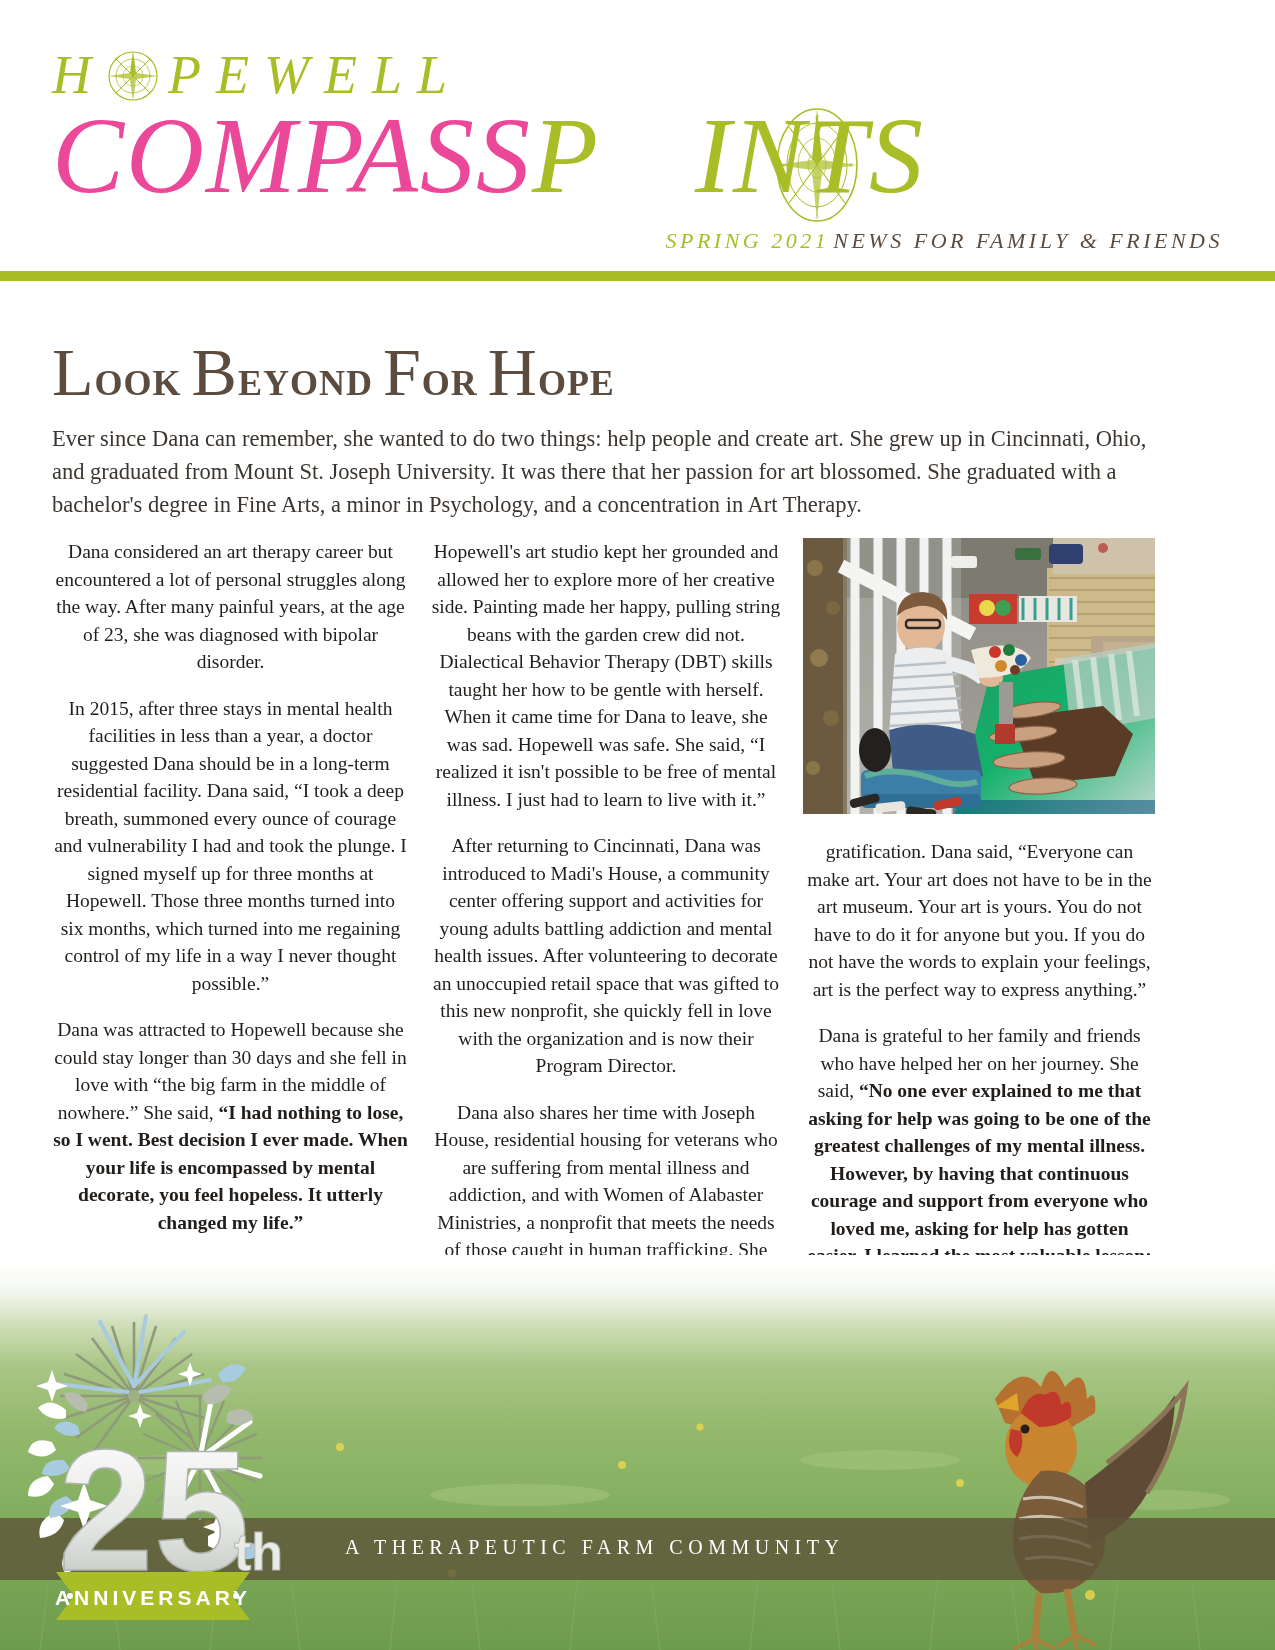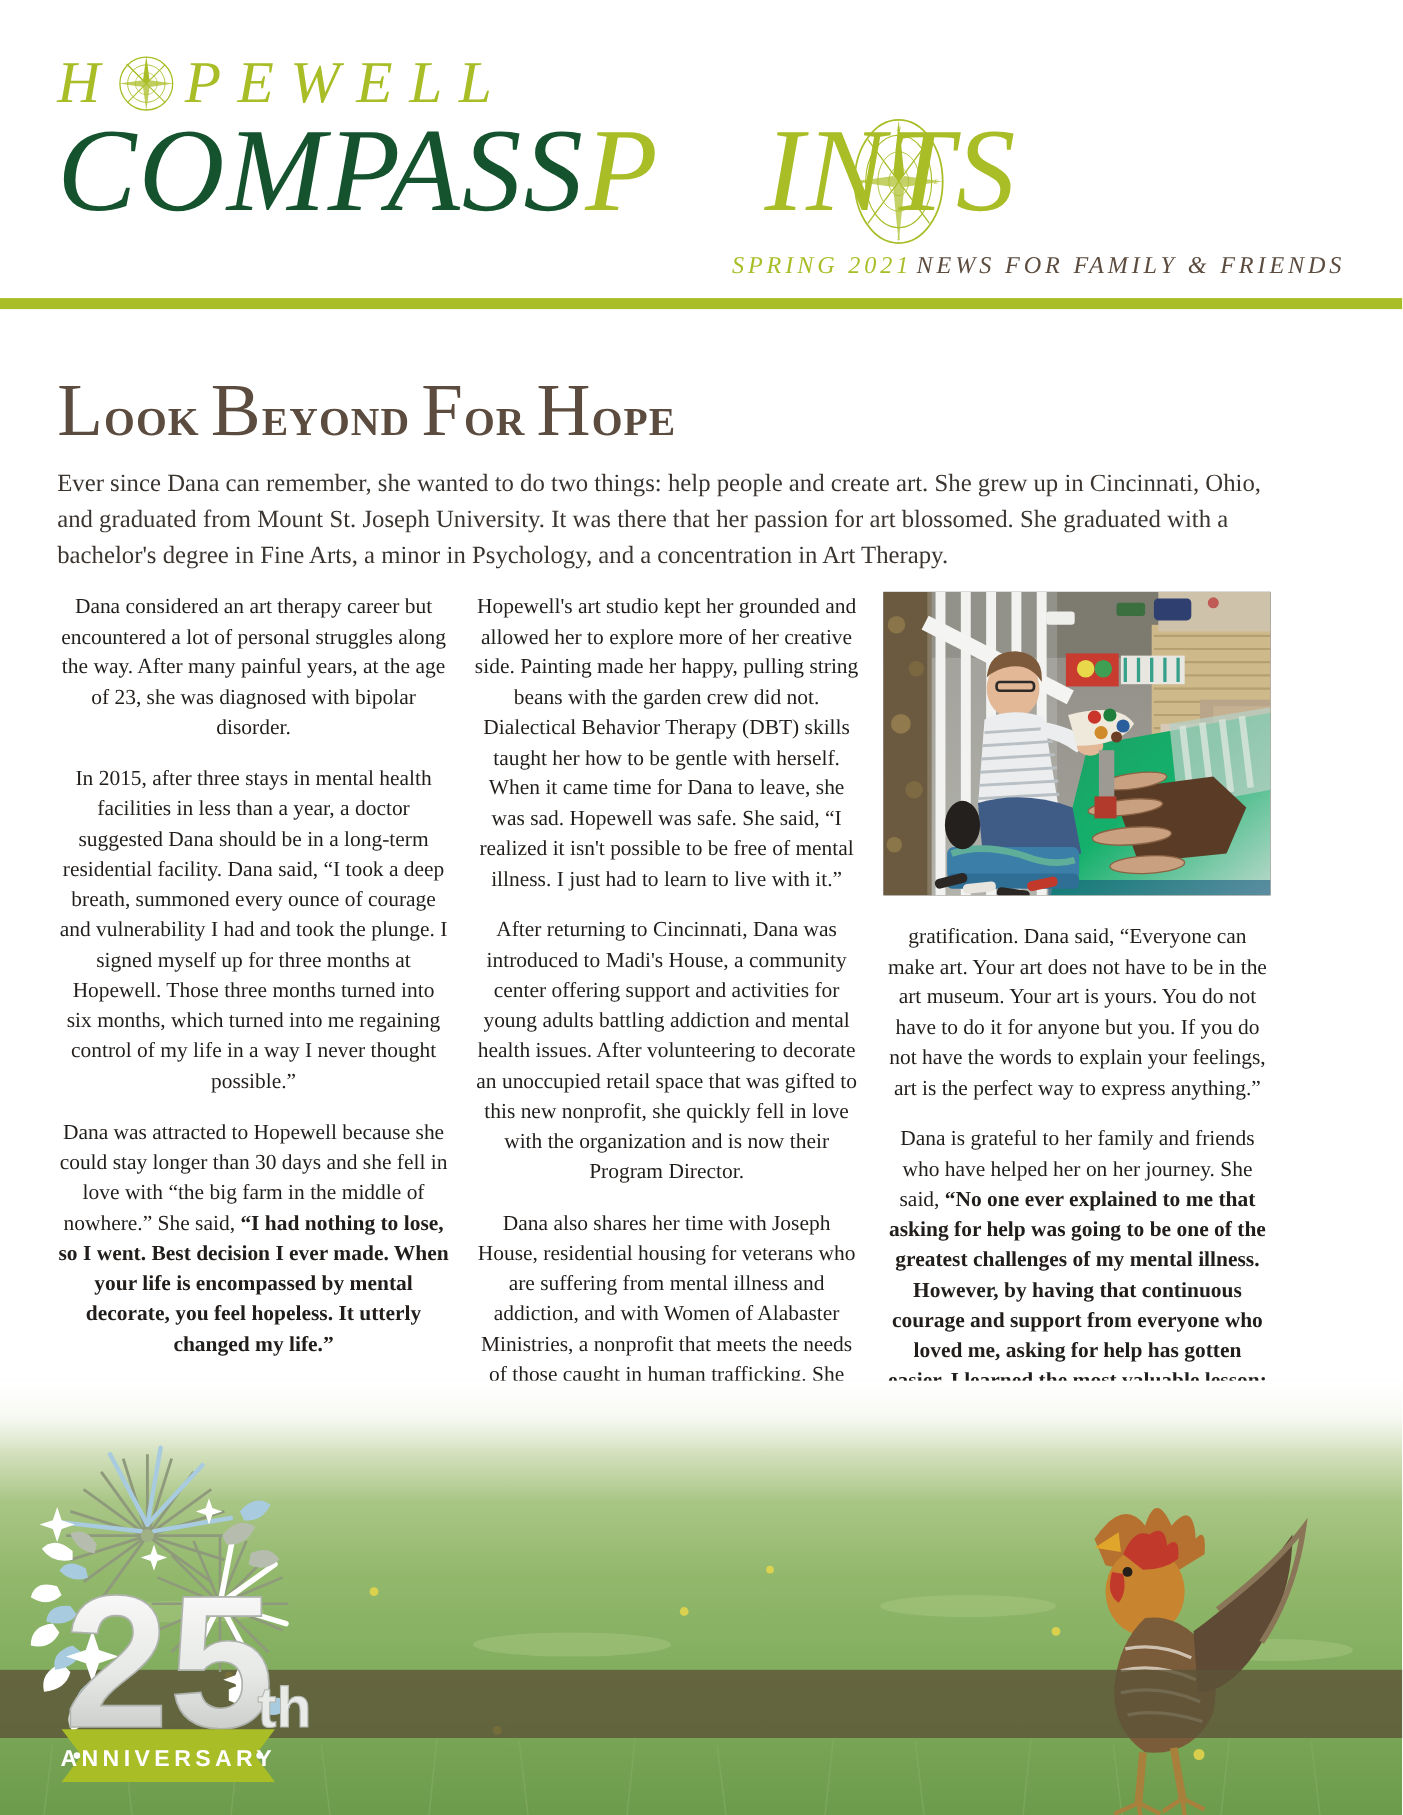--- a/index.html
+++ b/index.html
@@ -48,21 +48,21 @@
     position: absolute;
     left: 52px;
     top: 102px;
     white-space: nowrap;
     line-height: 1;
     font-family: "Liberation Serif", serif;
     font-size: 108px;
     letter-spacing: 2px;
   }
   .mh-title .cp-compass {
-    color: #14532d;
+    color: #ec4899;
   }
   .mh-title .cp-points {
     color: #a9bd27;
   }
 
   .compass-big {
     position: absolute;
     left: 770px;
     top: 105px;
     width: 95px;
@@ -464,20 +464,21 @@
           <line x1="230" y1="292" x2="212" y2="304"></line>
             <line x1="230" y1="292" x2="232" y2="308"></line>
             <line x1="230" y1="292" x2="250" y2="302"></line>
         </g>
       </g>
     </svg>
     <div class="field-fade"></div>
   </div>
 
   <div class="tagline-bar"></div>
+  <div class="tagline-text">A THERAPEUTIC FARM COMMUNITY</div>
 
   <div class="anniv">
     <svg width="320" height="330" viewBox="0 0 320 330">
       <defs>
         <linearGradient id="numG" x1="0" y1="0" x2="0" y2="1">
           <stop offset="0%" stop-color="#ffffff"></stop>
           <stop offset="55%" stop-color="#e7e9e6"></stop>
           <stop offset="100%" stop-color="#b9bdb8"></stop>
         </linearGradient>
       </defs>

